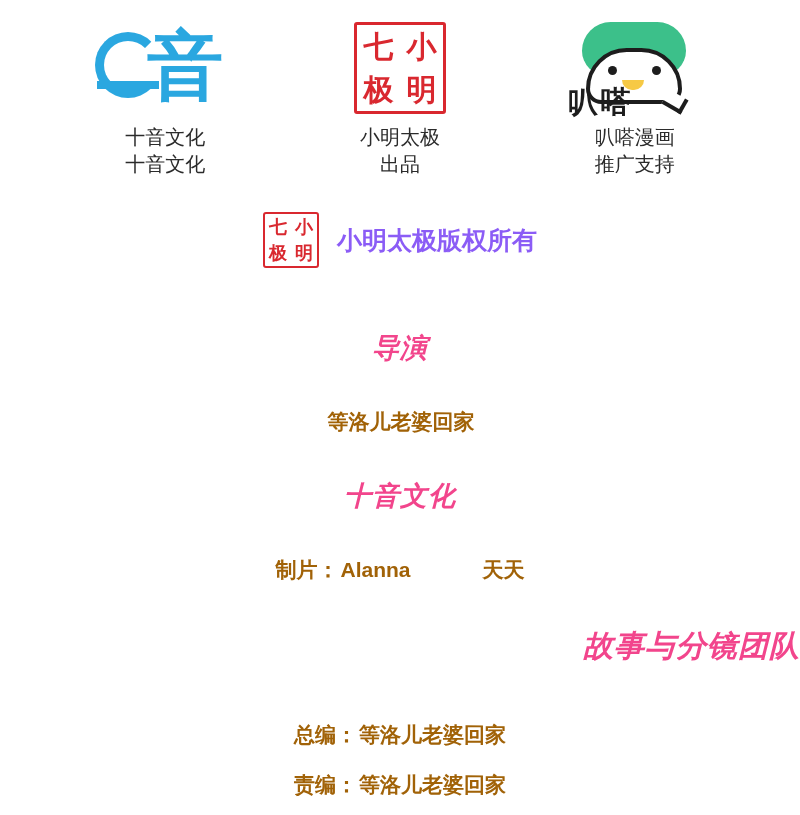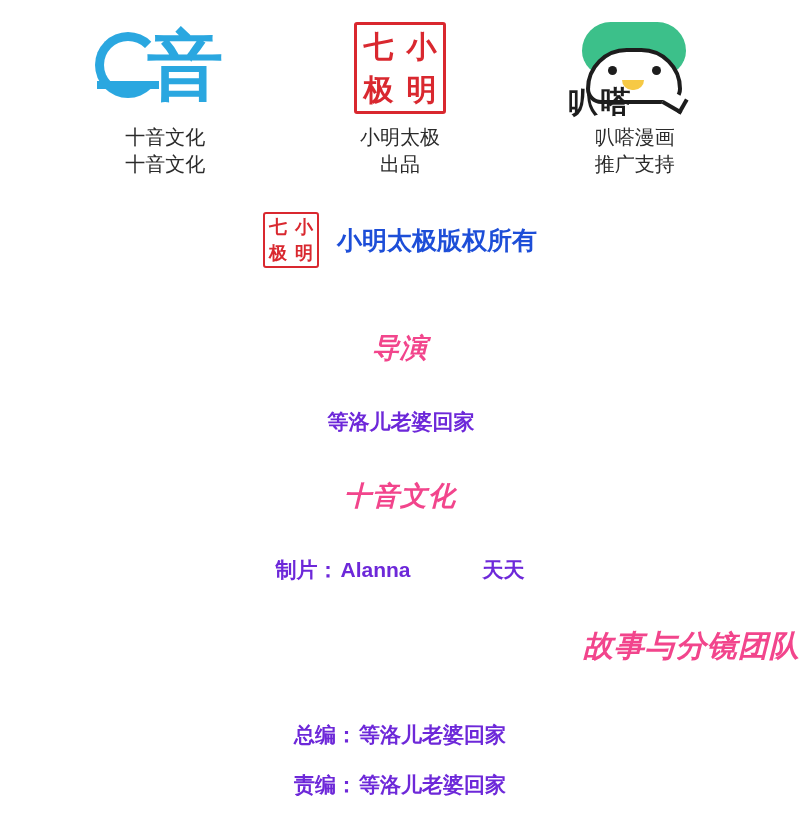--- a/index.html
+++ b/index.html
@@ -188,21 +188,21 @@
   .copyright-row {
     margin-top: 34px;
     display: flex;
     align-items: center;
     justify-content: center;
     gap: 18px;
   }
   .copyright-text {
     font-size: 25px;
     font-weight: 700;
-    color: #1d4ed8;
+    color: #8b5cf6;
   }
 
   
   .credits {
     margin-top: 34px;
     text-align: center;
   }
   .credit-heading {
     color: #f2458c;
     font-weight: 700;
@@ -211,21 +211,21 @@
     letter-spacing: 1px;
     font-style: italic;
   }
   .credit-heading.big {
     font-size: 30px;
     text-align: right;
   }
   .credit-line {
     font-size: 21px;
     font-weight: 700;
-    color: #6d28d9;
+    color: #a16207;
     margin: 0 0 8px 0;
   }
   .credit-line .role { margin-right: 2px; }
   .spacer-28 { height: 28px; }
   .spacer-34 { height: 34px; }
   .spacer-40 { height: 40px; }
   .pair {
     display: flex;
     justify-content: center;
     gap: 72px;

